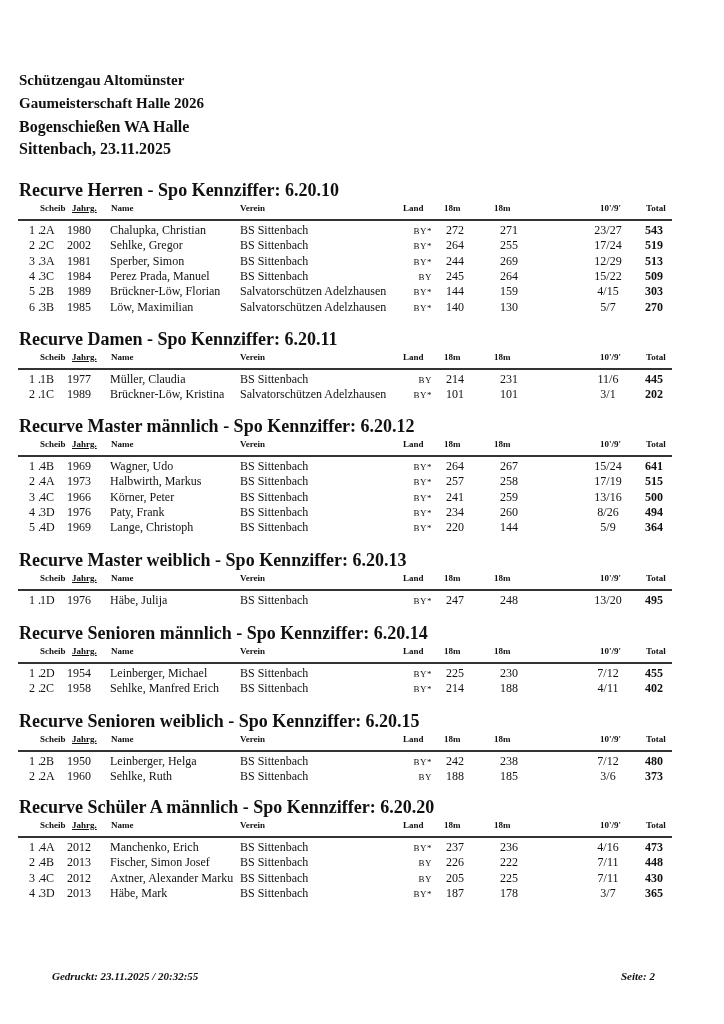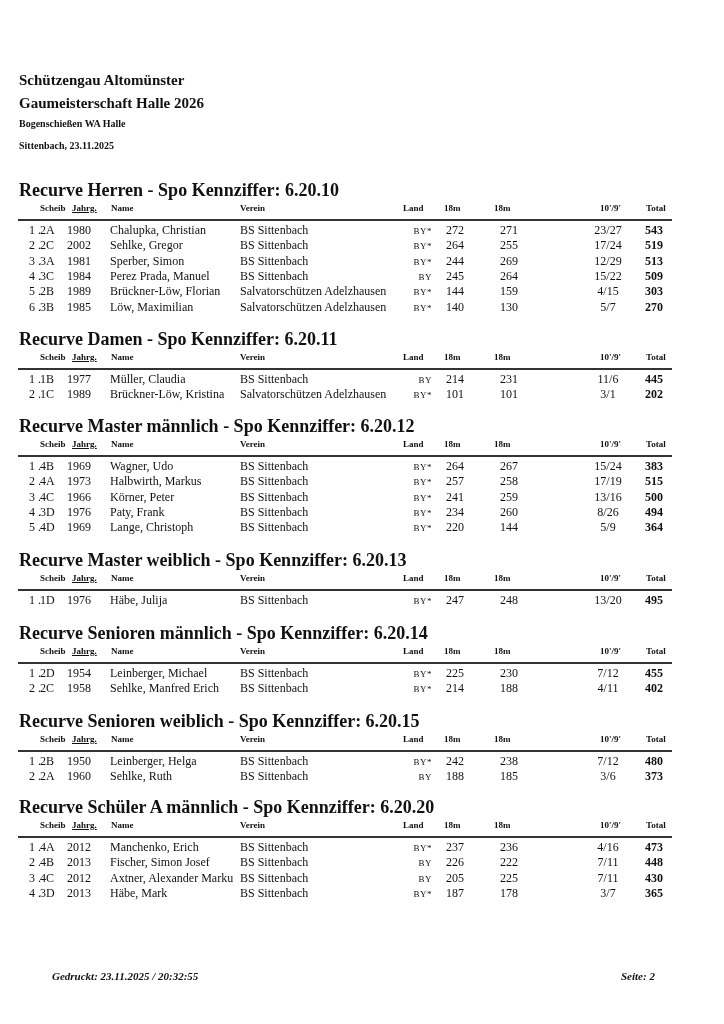--- a/index.html
+++ b/index.html
@@ -1,20 +1,20 @@
 <!DOCTYPE html>
 <html><head>
 <meta charset="utf-8">
 <style>
   html, body { margin: 0; padding: 0; background: #ffffff; }
   body {
     width: 724px; height: 1024px; position: relative; overflow: hidden;
     font-family: "Liberation Serif", "DejaVu Serif", serif; color: #111;
   }
-  .hdr { position: absolute; left: 19px; font-weight: bold; font-size: 10px; }
+  .hdr { position: absolute; left: 19px; font-weight: bold; font-size: 16px; }
   .section { position: absolute; left: 0; width: 724px; }
   .sec-title { position: absolute; left: 19px; top: 0; font-weight: bold; font-size: 18px; white-space: nowrap; }
   .col-head { position: absolute; top: 23px; font-weight: bold; font-size: 9px; white-space: nowrap; }
   .row { position: absolute; left: 0; width: 724px; height: 15px; font-size: 12px; white-space: nowrap; }
   .c { position: absolute; top: 0; }
   .rank { left: 29px; width: 24px; }
   .scheib { left: 40px; }
   .jahrg { left: 67px; text-align: center; }
   .name { left: 110px; width: 128px; overflow: hidden; }
   .verein { left: 240px; }
@@ -182,21 +182,21 @@
       <div class="row" style="top: 43px;">
         <span class="c rank">1 .</span>
         <span class="c scheib">4B</span>
         <span class="c jahrg">1969</span>
         <span class="c name">Wagner, Udo</span>
         <span class="c verein">BS Sittenbach</span>
         <span class="c land">BY*</span>
         <span class="c d1">264</span>
         <span class="c d2">267</span>
         <span class="c tn">15/24</span>
-        <span class="c tot">383</span>
+        <span class="c tot">641</span>
       </div>
       <div class="row" style="top: 58.3px;">
         <span class="c rank">2 .</span>
         <span class="c scheib">4A</span>
         <span class="c jahrg">1973</span>
         <span class="c name">Halbwirth, Markus</span>
         <span class="c verein">BS Sittenbach</span>
         <span class="c land">BY*</span>
         <span class="c d1">257</span>
         <span class="c d2">258</span>

